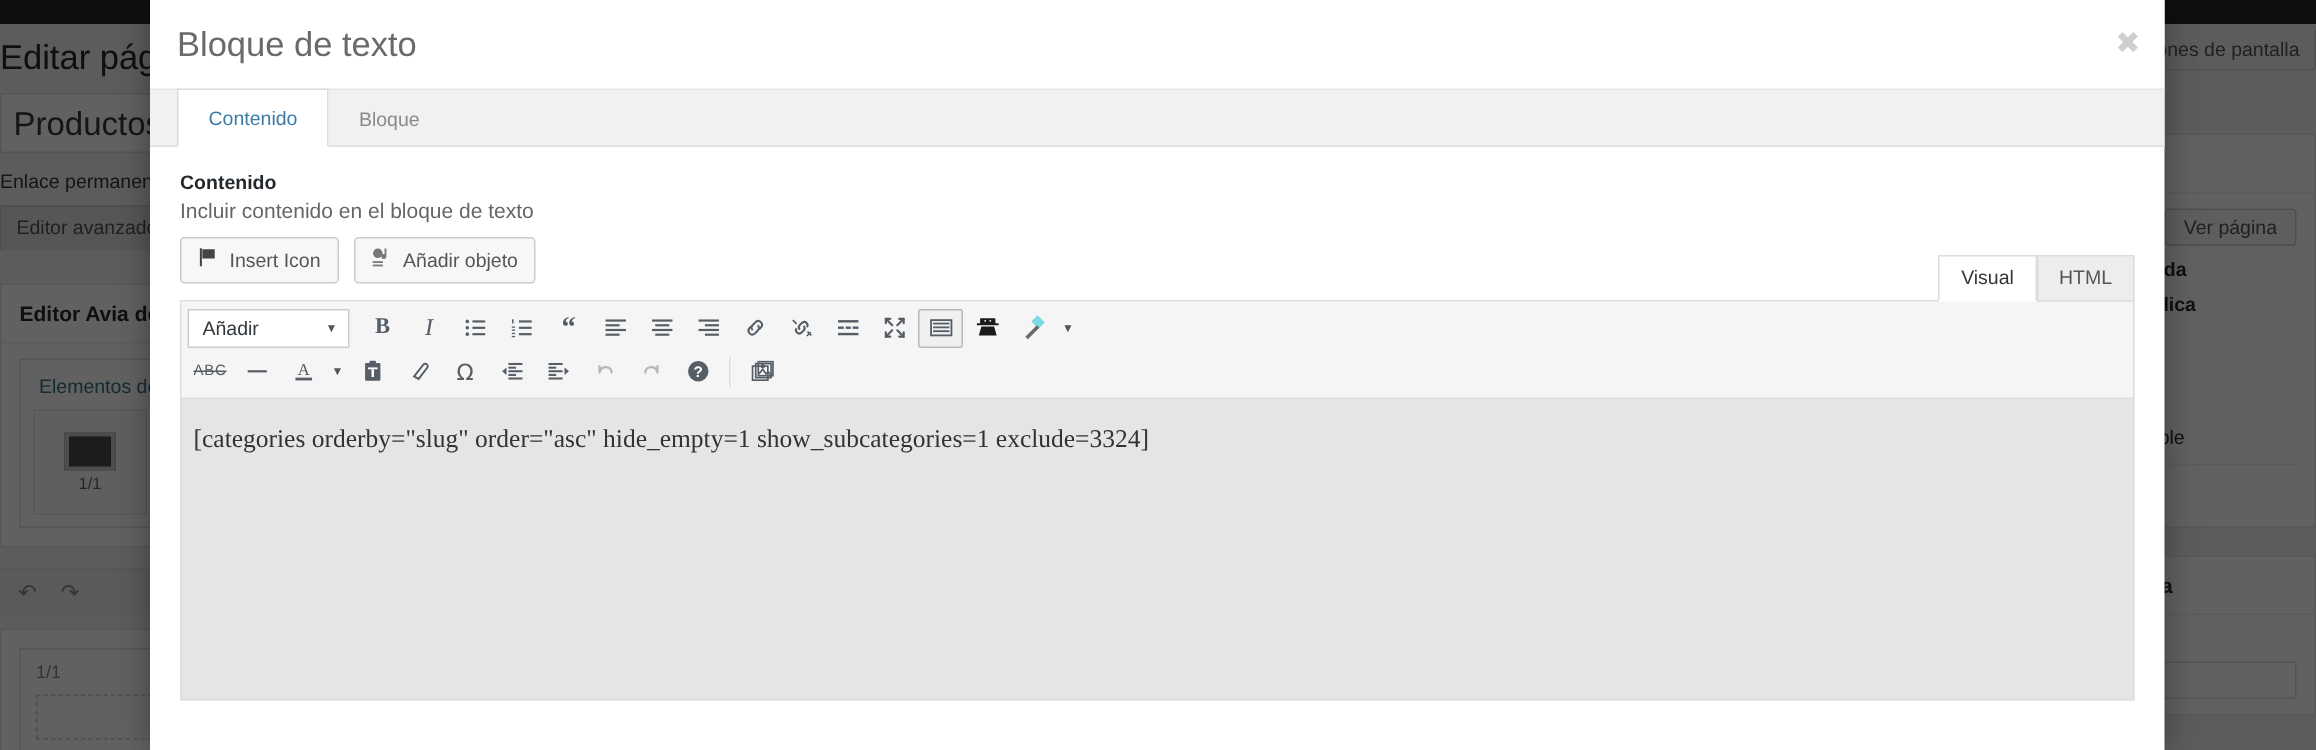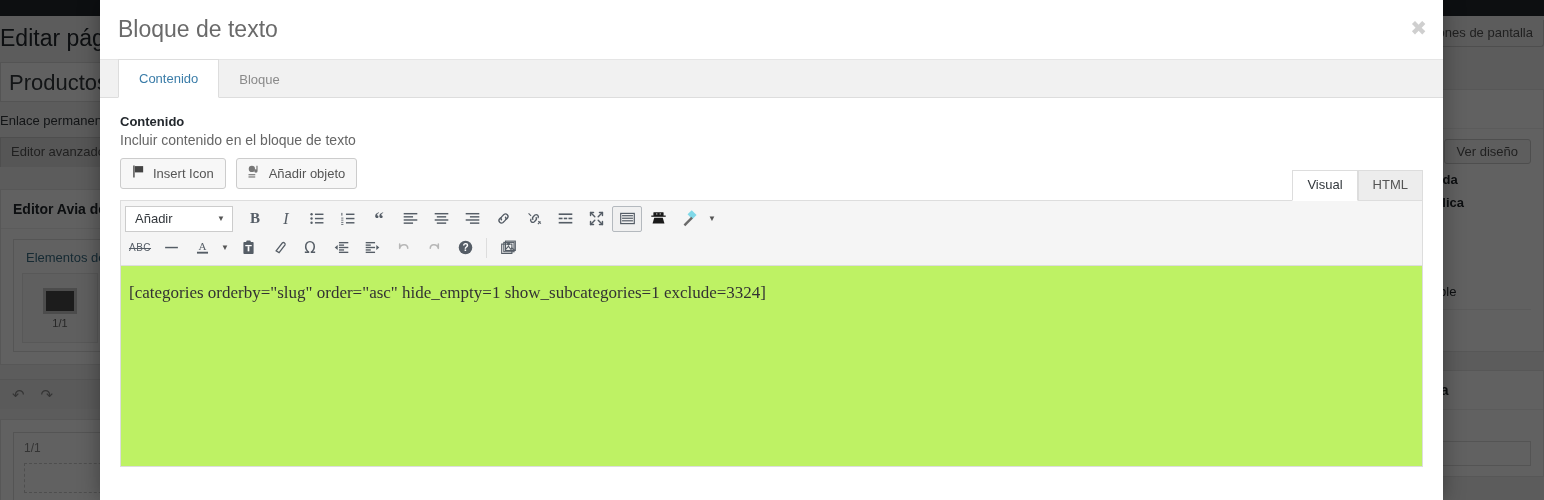--- a/index.html
+++ b/index.html
@@ -189,21 +189,21 @@
 
   .media-row { display: flex; gap: 10px; align-items: center; }
   .media-btn {
     display: inline-flex; align-items: center; gap: 7px;
     border: 1px solid #ccc; border-radius: 3px; background: #f7f7f7;
     color: #555; font-size: 13px; padding: 5px 11px 5px 10px;
     line-height: 17px; cursor: pointer;
   }
 
   .editor-wrap {
-    margin-top: 11px; border: 1px solid #ddd; background: #bef264;
+    margin-top: 11px; border: 1px solid #ddd; background: #e5e5e5;
     position: relative;
   }
   .qt-tabs {
     position: absolute; right: -1px; top: -31px; display: flex;
   }
   .qt-tab {
     font-size: 13px; padding: 6px 14px 7px 14px; color: #555;
     border: 1px solid #ddd; background: #ededed; cursor: pointer;
     line-height: 16px;
   }
@@ -291,21 +291,21 @@
 
   <div class="bg-right">
     <div class="bg-screenopts">
       <div class="bg-screenopts-btn">Opciones de pantalla</div>
     </div>
 
     <div class="bg-publish-box">
       <div class="bg-publish-head">Publicar</div>
       <div class="bg-publish-body">
         <div class="bg-prev-row">
-          <div class="bg-prev-btn">Ver diseño</div>
+          <div class="bg-prev-btn">Ver página</div>
         </div>
         <div class="bg-stat-row">
           <span class="bg-stat-ico">📌</span>
           <span class="bg-stat-b">Estado: Publicada</span>
         </div>
         <div class="bg-stat-row">
           <span class="bg-stat-ico">👁</span>
           <span class="bg-stat-b">Visibilidad: Pública</span>
         </div>
         <div class="bg-stat-row">

